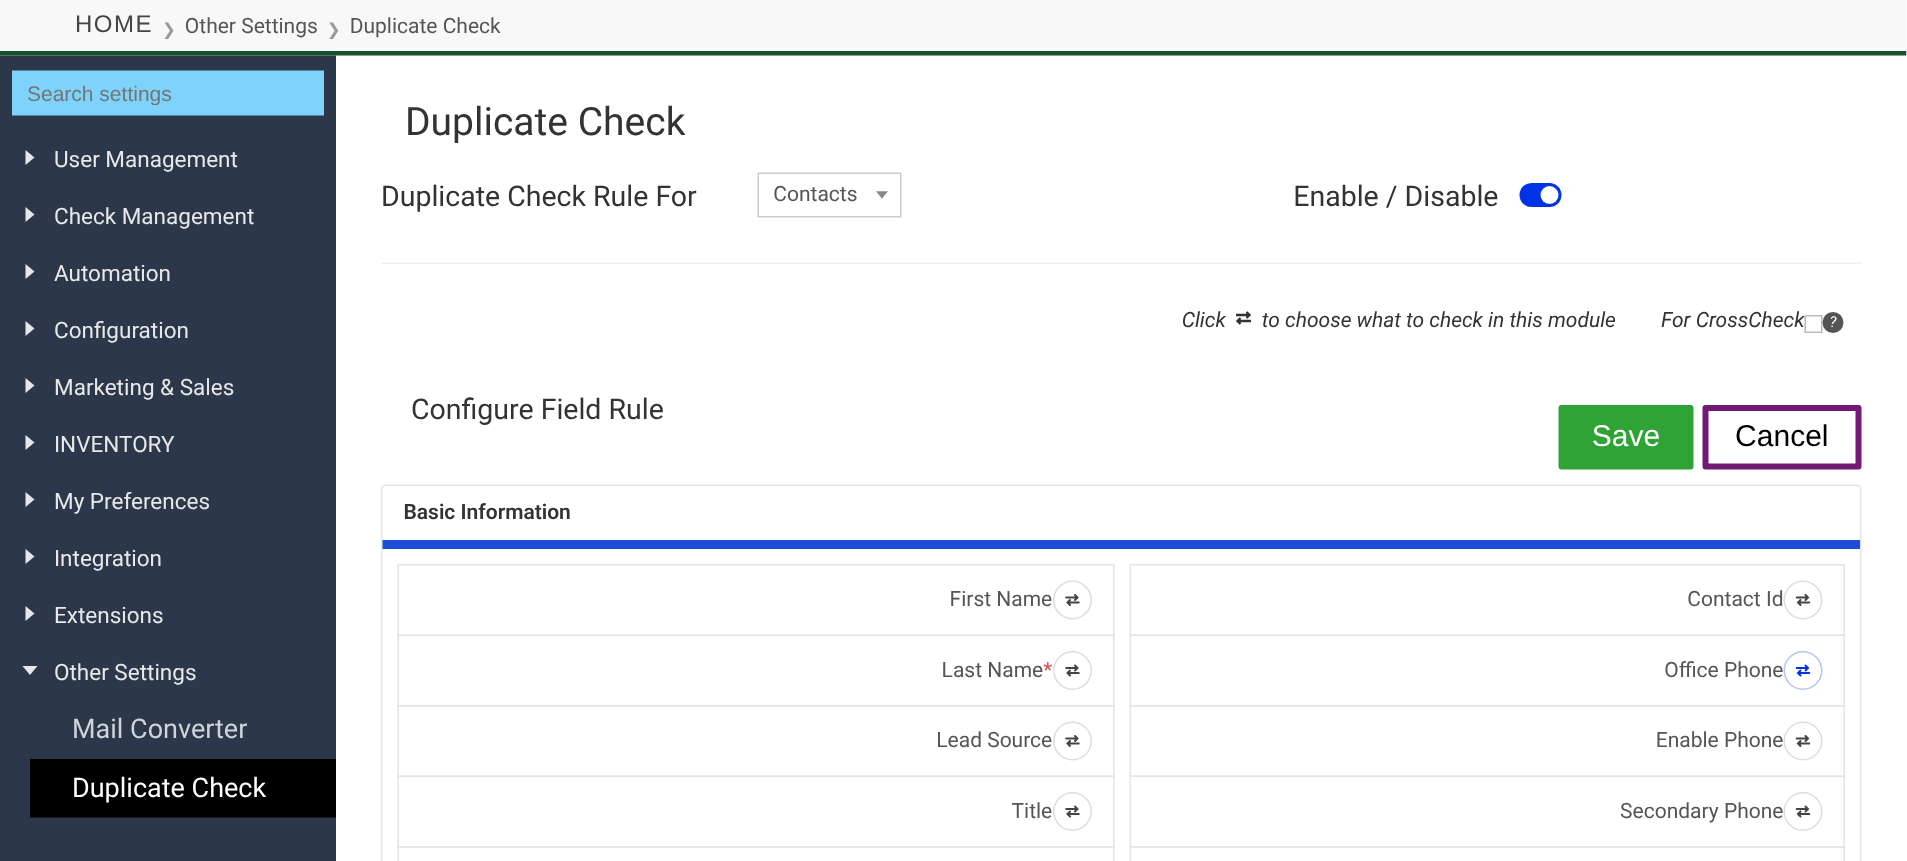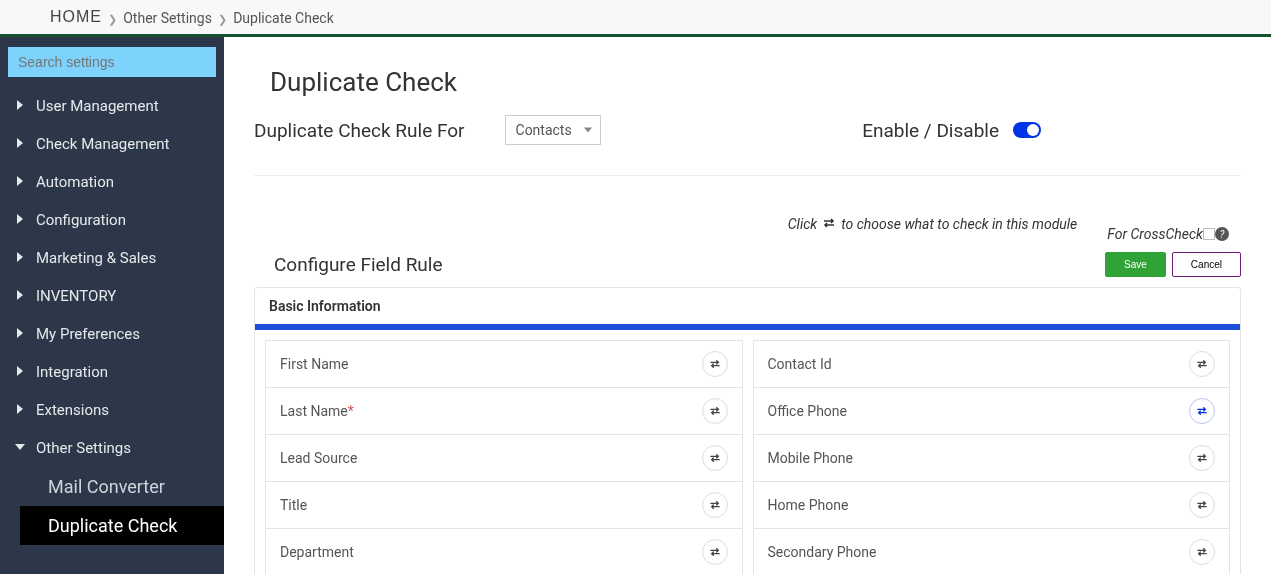--- a/index.html
+++ b/index.html
@@ -140,45 +140,46 @@
     display: flex;
     align-items: center;
     justify-content: flex-end;
     gap: 30px;
     padding: 30px 12px 6px 12px;
     font-size: 14px;
     color: #333;
     font-style: italic;
   }
   .hint-text { display: flex; align-items: center; gap: 5px; }
-  .cross-check { display: flex; align-items: center; gap: 0; margin-top: 20px; }
+  .cross-check { display: flex; align-items: flex-end; gap: 0; }
   .cross-check .cb {
     width: 12px; height: 12px; border: 1px solid #bbb; background: #fff; cursor: pointer;
   }
   .help-icon {
     width: 14px; height: 14px; border-radius: 50%; background: #555; color:#fff;
     display:inline-flex; align-items:center; justify-content:center; font-size:10px; cursor:pointer;
   }
   
   .config-head {
     display: flex;
     align-items: center;
     justify-content: space-between;
     margin-top: 4px;
     padding: 0 0 10px 20px;
   }
   .config-title { font-size: 19px; font-weight: 400; }
   .btns { display: flex; gap: 6px; }
   .btn {
     padding: 6px 18px;
-    font-size: 10px;
-    border: 1px solid #701a75;
+    font-size: 20px;
+    border: 4px solid #701a75;
     background: #fff;
     cursor: pointer;
     border-radius: 2px;
+    margin-top: 38px;
   }
   .btn.save {
     background: #2fa336;
     border-color: #2fa336;
     color: #fff;
   }
   
   .panel {
     border: 1px solid #e4e4e4;
     border-radius: 3px;
@@ -198,21 +199,21 @@
     flex: 1;
     display: flex;
     flex-direction: column;
     gap: 0;
   }
   .field {
     border: 1px solid #e4e4e4;
     padding: 10px 14px;
     display: flex;
     align-items: center;
-    justify-content: space-between;
+    justify-content: flex-end;
     margin-bottom: -1px;
     font-size: 14px;
     color: #555;
   }
   .field .req { color: #d9534f; }
   .field .swap {
     width: 26px;
     height: 26px;
     border: 1px solid #ddd;
     border-radius: 50%;
@@ -415,30 +416,21 @@
             <div class="field">
               <span>Office Phone</span>
               <span class="swap active">
                 <svg viewBox="0 0 14 12" fill="none" stroke="currentColor" stroke-width="1.6" stroke-linecap="round">
                   <path d="M2 4 H11 M9 2 L11 4 L9 6"></path>
                   <path d="M12 8 H3 M5 6 L3 8 L5 10"></path>
                 </svg>
               </span>
             </div>
             <div class="field">
-              <span>Mobile Phone</span>
-              <span class="swap">
-                <svg viewBox="0 0 14 12" fill="none" stroke="currentColor" stroke-width="1.6" stroke-linecap="round">
-                  <path d="M2 4 H11 M9 2 L11 4 L9 6"></path>
-                  <path d="M12 8 H3 M5 6 L3 8 L5 10"></path>
-                </svg>
-              </span>
-            </div>
-            <div class="field">
-              <span>Home Phone</span>
+              <span>Enable Phone</span>
               <span class="swap">
                 <svg viewBox="0 0 14 12" fill="none" stroke="currentColor" stroke-width="1.6" stroke-linecap="round">
                   <path d="M2 4 H11 M9 2 L11 4 L9 6"></path>
                   <path d="M12 8 H3 M5 6 L3 8 L5 10"></path>
                 </svg>
               </span>
             </div>
             <div class="field">
               <span>Secondary Phone</span>
               <span class="swap">

